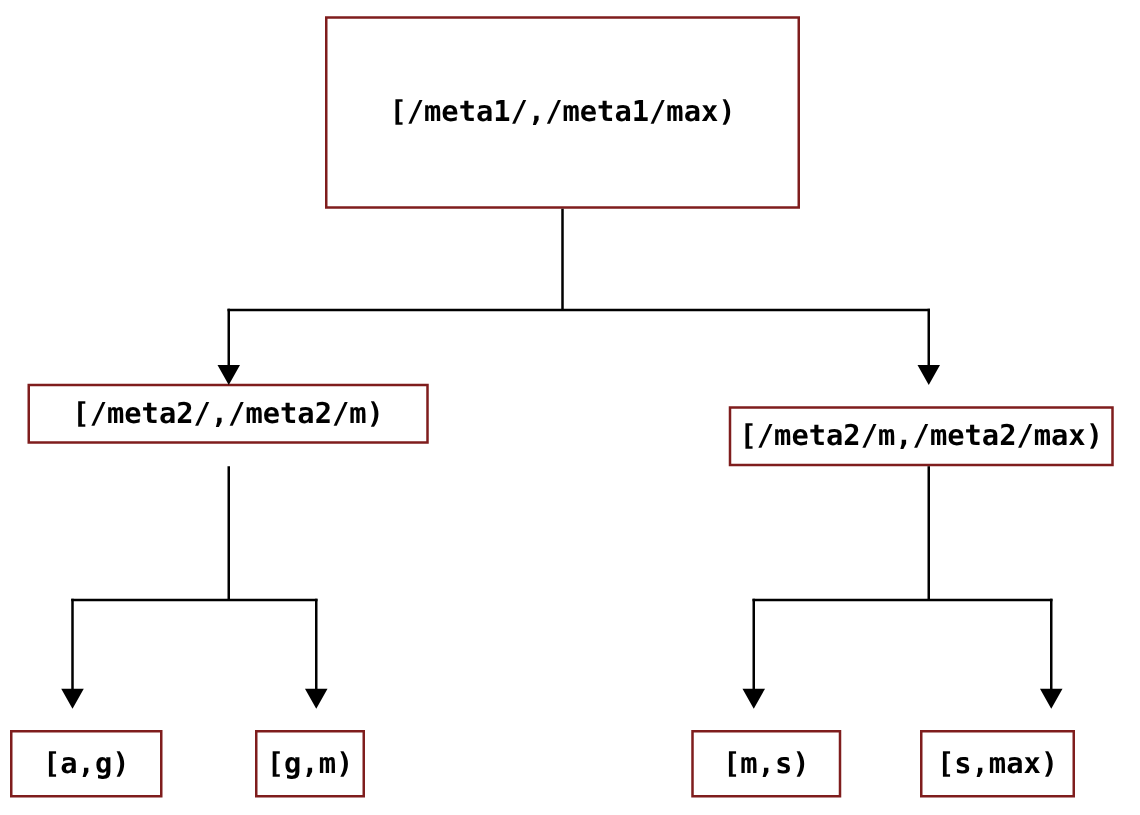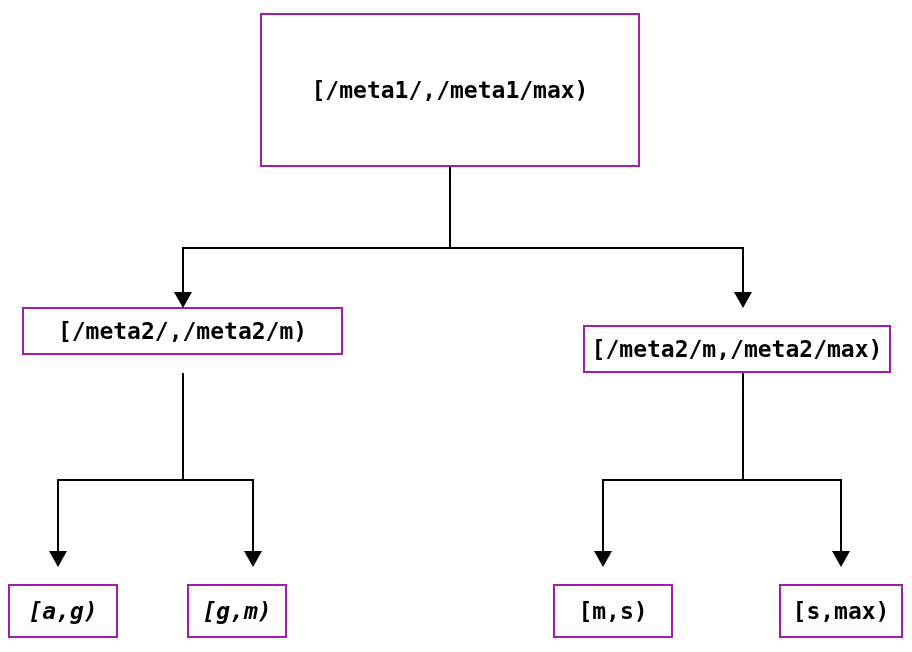--- a/index.html
+++ b/index.html
@@ -8,21 +8,21 @@
     position: relative;
     width: 912px;
     height: 652px;
     background: #ffffff;
     overflow: hidden;
     font-family: "DejaVu Sans Mono", monospace;
   }
   .node {
     position: absolute;
     box-sizing: border-box;
-    border: 2px solid #a21caf;
+    border: 2px solid #7f1d1d;
     background: #ffffff;
     display: flex;
     align-items: center;
     justify-content: center;
     font-family: "DejaVu Sans Mono", monospace;
     font-weight: bold;
     font-size: 23px;
     color: #000000;
     white-space: nowrap;
   }
@@ -33,24 +33,24 @@
     height: 0;
     border-left: 9px solid transparent;
     border-right: 9px solid transparent;
     border-top: 16px solid #000000;
   }
 
   
   .node-root      { left: 260px; top: 13px;  width: 380px; height: 154px; }
   .node-l2-left   { left: 22px;  top: 307px; width: 321px; height: 48px; }
   .node-l2-right  { left: 583px; top: 325px; width: 308px; height: 48px; }
-  .node-leaf-ag   { left: 8px;   top: 584px; width: 110px; height: 54px; font-style: italic; }
-  .node-leaf-gm   { left: 187px; top: 584px; width: 100px; height: 54px; font-style: italic; }
+  .node-leaf-ag   { left: 8px;   top: 584px; width: 122px; height: 54px; }
+  .node-leaf-gm   { left: 204px; top: 584px; width: 88px; height: 54px; }
   .node-leaf-ms   { left: 553px; top: 584px; width: 120px; height: 54px; }
-  .node-leaf-smax { left: 779px; top: 584px; width: 124px; height: 54px; }
+  .node-leaf-smax { left: 736px; top: 584px; width: 124px; height: 54px; }
 
   
   .stem-root      { left: 449px; top: 167px; width: 2px;   height: 81px; }
   .crossbar-1     { left: 182px; top: 247px; width: 562px; height: 2px; }
   .drop-l2-left   { left: 182px; top: 247px; width: 2px;   height: 46px; }
   .drop-l2-right  { left: 742px; top: 247px; width: 2px;   height: 46px; }
   .arr-l2-left    { left: 174px; top: 292px; }
   .arr-l2-right   { left: 734px; top: 292px; }
 
   

